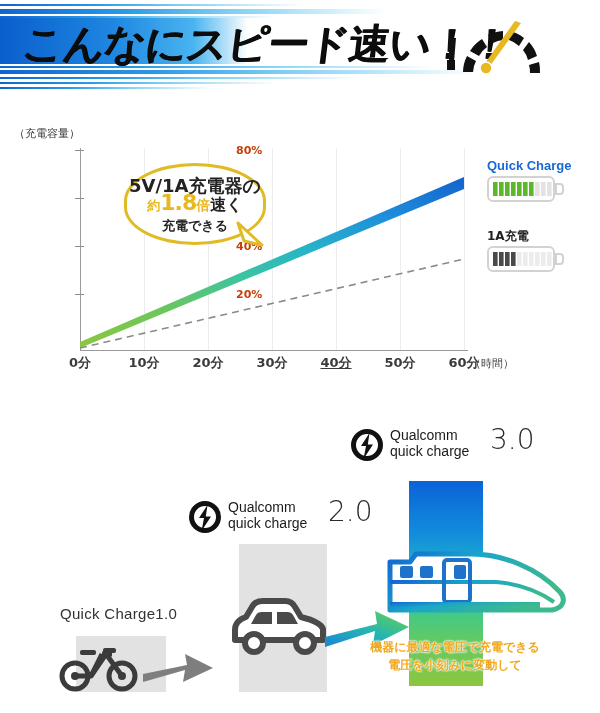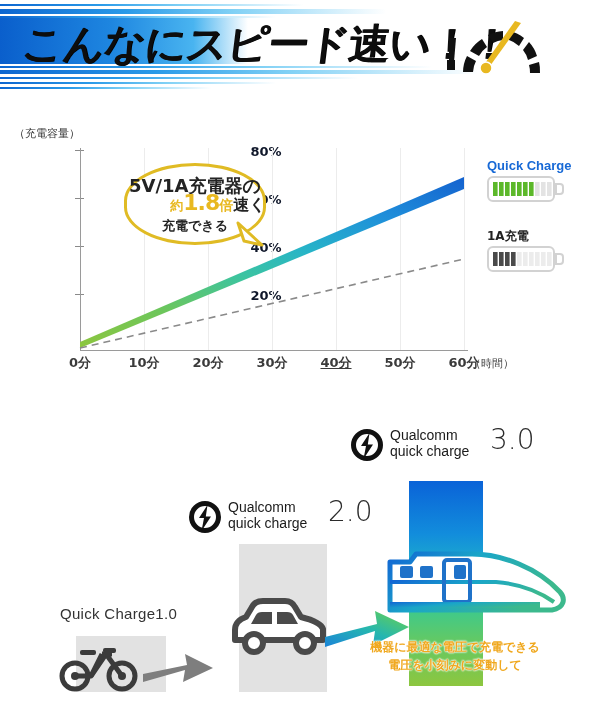--- a/index.html
+++ b/index.html
@@ -22,22 +22,22 @@
     font-size:41px;font-weight:bold;color:#0d0d0d;line-height:60px;
     letter-spacing:-1px;white-space:nowrap;
     font-family:"DejaVu Sans","Liberation Sans",sans-serif;
     transform:skewX(-7deg);text-shadow:1px 0 0 #000;}
   .gauge{position:absolute;left:443px;top:6px;width:112px;height:72px;}
 
   
   .chart{position:absolute;left:0;top:120px;width:600px;height:260px;}
   .chart-ylabel{position:absolute;left:14px;top:6px;font-size:11px;color:#333;
     font-family:"DejaVu Sans","Liberation Sans",sans-serif;white-space:nowrap;}
-  .ytick{position:absolute;right:304px;font-size:13px;font-weight:bold;color:#0f172a;
-    text-align:center;width:60px;white-space:nowrap;
+  .ytick{position:absolute;right:304px;font-size:11px;font-weight:bold;color:#c2410c;
+    text-align:left;width:60px;white-space:nowrap;
     font-family:"DejaVu Sans","Liberation Sans",sans-serif;}
   .tickmark{position:absolute;left:75px;width:9px;height:1px;background:#8a8a8a;}
   .yaxis{position:absolute;left:80px;top:28px;width:1px;height:202px;background:#9a9a9a;}
   .xaxis{position:absolute;left:80px;top:230px;width:388px;height:1px;background:#9a9a9a;}
   .vgrid{position:absolute;top:28px;width:1px;height:202px;background:#ececec;}
   .xtick{position:absolute;top:234px;font-size:13px;font-weight:bold;color:#3b3b3b;
     width:60px;text-align:center;
     font-family:"DejaVu Sans","Liberation Sans",sans-serif;}
   .xunit{position:absolute;left:470px;top:236px;font-size:11px;color:#444;
     font-family:"DejaVu Sans","Liberation Sans",sans-serif;white-space:nowrap;}
@@ -46,21 +46,21 @@
 
   
   .bubble{position:absolute;left:124px;top:163px;width:142px;height:82px;}
   .bubble-body{position:absolute;inset:0;border:3px solid #e0bb24;border-radius:50%/46%;
     background:#fff;box-sizing:border-box;}
   .bubble-tail{position:absolute;left:112px;top:58px;width:26px;height:24px;}
   .bub-l1{position:absolute;left:0;top:11px;width:142px;text-align:center;
     font-size:18px;font-weight:bold;color:#232323;
     font-family:"DejaVu Sans","Liberation Sans",sans-serif;}
   .bub-l2{position:absolute;left:0;top:27px;width:142px;text-align:center;
-    white-space:nowrap;font-family:"DejaVu Sans","Liberation Sans",sans-serif;padding-left:23px;}
+    white-space:nowrap;font-family:"DejaVu Sans","Liberation Sans",sans-serif;}
   .bub-approx{font-size:13px;font-weight:bold;color:#e8b820;}
   .bub-big{font-size:22px;font-weight:bold;color:#e8b820;letter-spacing:-1px;}
   .bub-bai{font-size:14px;font-weight:bold;color:#e8b820;}
   .bub-hayaku{font-size:16px;font-weight:bold;color:#232323;}
   .bub-l3{position:absolute;left:0;top:54px;width:142px;text-align:center;
     font-size:13px;font-weight:bold;color:#232323;
     font-family:"DejaVu Sans","Liberation Sans",sans-serif;}
 
   
   .legend-qc-label{position:absolute;left:487px;top:158px;font-size:13px;font-weight:bold;

